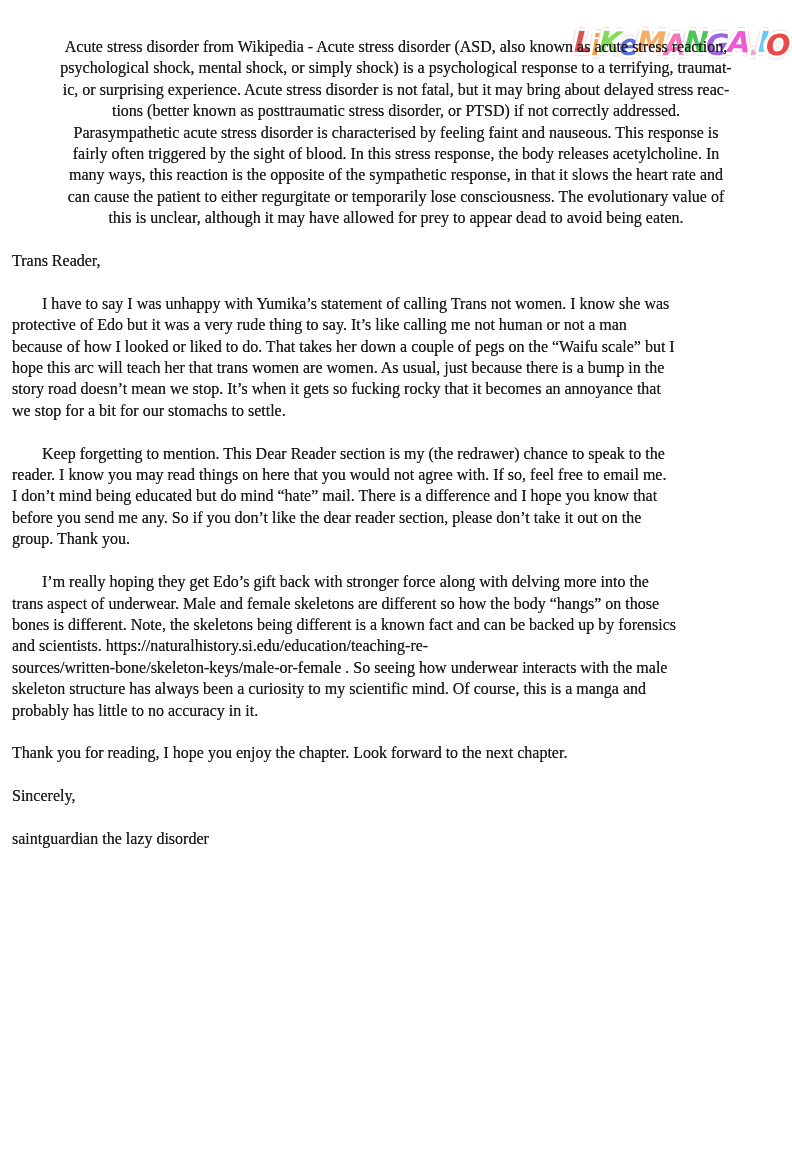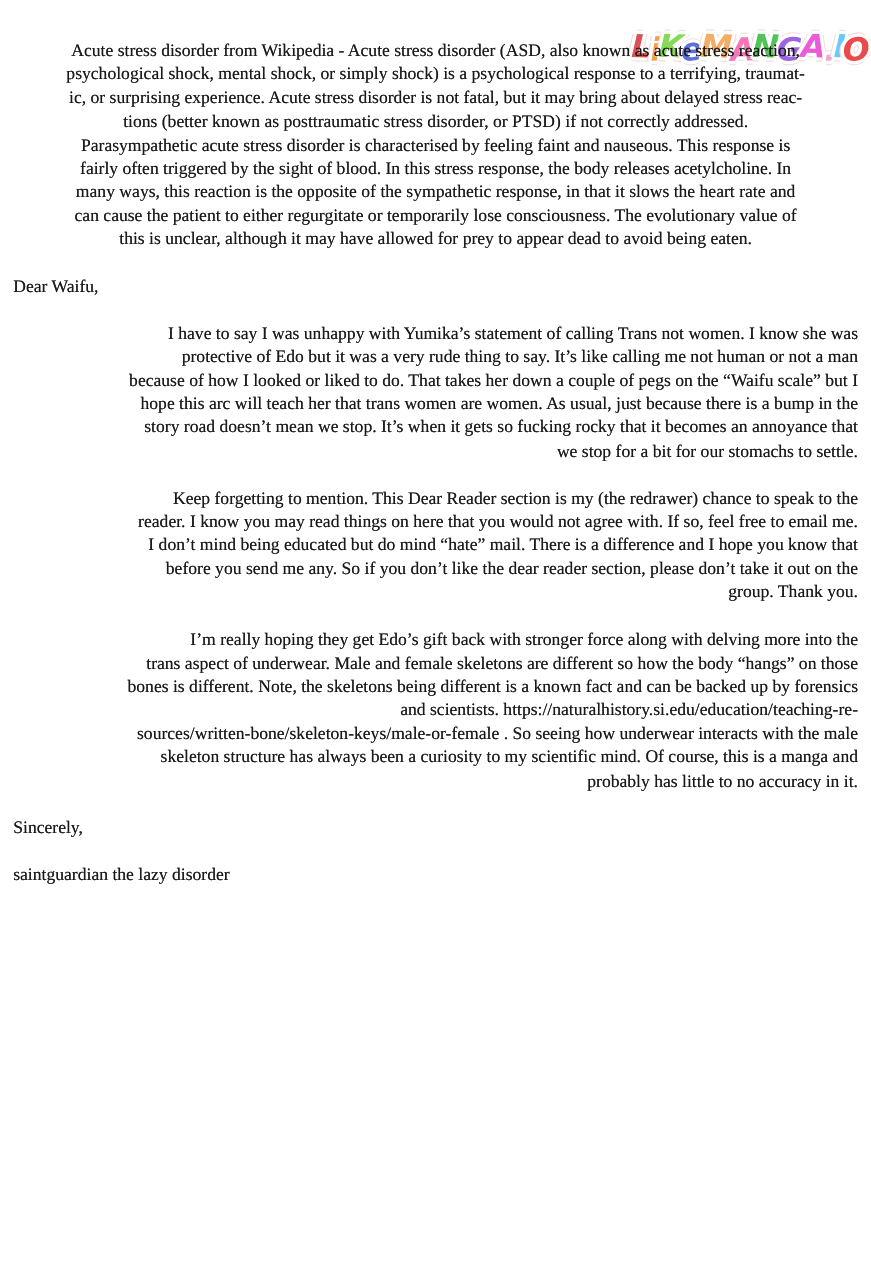--- a/index.html
+++ b/index.html
@@ -33,21 +33,21 @@
     position: relative; z-index: 1;
     padding: 11px 12px 0 12px;
     font-size: 16px; line-height: 21.4px;
     
     text-shadow: 0 0 0.6px rgba(20,20,20,0.75);
     margin-top: 25px;
   }
   .content p { margin: 0 0 21.4px 0; white-space: pre-line; }
   .intro-wrap { margin: 0 0 21.4px 0; }
   .intro-wrap p { margin: 0; text-align: center; }
-  .indent { text-indent: 30px; text-align: right; }
+  .indent { text-indent: 30px; }
 </style>
 </head>
 <body>
 
 <div class="page">
 
   <div class="watermark"><span style="color: rgb(217, 74, 74);">L</span><span style="color: rgb(245, 154, 60);">i</span><span style="color: rgb(127, 217, 79);">K</span><span style="color: rgb(84, 104, 217);">e</span><span style="color: rgb(245, 169, 94);">M</span><span style="color: rgb(245, 110, 180);">A</span><span style="color: rgb(70, 194, 79);">N</span><span style="color: rgb(154, 92, 224);">G</span><span style="color: rgb(234, 82, 213);">A</span><span style="color: rgb(240, 160, 200);">.</span><span style="color: rgb(100, 200, 245);">I</span><span style="color: rgb(234, 65, 65);">O</span></div>
 
   <div class="content">
 
@@ -56,21 +56,21 @@
 psychological shock, mental shock, or simply shock) is a psychological response to a terrifying, traumat-
 ic, or surprising experience. Acute stress disorder is not fatal, but it may bring about delayed stress reac-
 tions (better known as posttraumatic stress disorder, or PTSD) if not correctly addressed.</p>
       <p>Parasympathetic acute stress disorder is characterised by feeling faint and nauseous. This response is
 fairly often triggered by the sight of blood. In this stress response, the body releases acetylcholine. In
 many ways, this reaction is the opposite of the sympathetic response, in that it slows the heart rate and
 can cause the patient to either regurgitate or temporarily lose consciousness. The evolutionary value of
 this is unclear, although it may have allowed for prey to appear dead to avoid being eaten.</p>
     </div>
 
-    <p>Dear Waifu,</p>
+    <p>Trans Reader,</p>
 
     <p class="indent">I have to say I was unhappy with Yumika’s statement of calling Trans not women.  I know she was
 protective of Edo but it was a very rude thing to say.  It’s like calling me not human or not a man
 because of how I looked or liked to do.  That takes her down a couple of pegs on the “Waifu scale” but I
 hope this arc will teach her that trans women are women.  As usual, just because there is a bump in the
 story road doesn’t mean we stop.  It’s when it gets so fucking rocky that it becomes an annoyance that
 we stop for a bit for our stomachs to settle.</p>
 
     <p class="indent">Keep forgetting to mention.  This Dear Reader section is my (the redrawer) chance to speak to the
 reader.  I know you may read things on here that you would not agree with.  If so, feel free to email me.
@@ -79,19 +79,20 @@
 group.  Thank you.</p>
 
     <p class="indent">I’m really hoping they get Edo’s gift back with stronger force along with delving more into the
 trans aspect of underwear.  Male and female skeletons are different so how the body “hangs” on those
 bones is different.  Note, the skeletons being different is a known fact and can be backed up by forensics
 and scientists. https://naturalhistory.si.edu/education/teaching-re-
 sources/written-bone/skeleton-keys/male-or-female . So seeing how underwear interacts with the male
 skeleton structure has always been a curiosity to my scientific mind.  Of course, this is a manga and
 probably has little to no accuracy in it.</p>
 
+    <p>Thank you for reading, I hope you enjoy the chapter.  Look forward to the next chapter.</p>
 
     <p>Sincerely,</p>
 
     <p>saintguardian the lazy disorder</p>
 
   </div>
 </div>
 
 </body></html>

